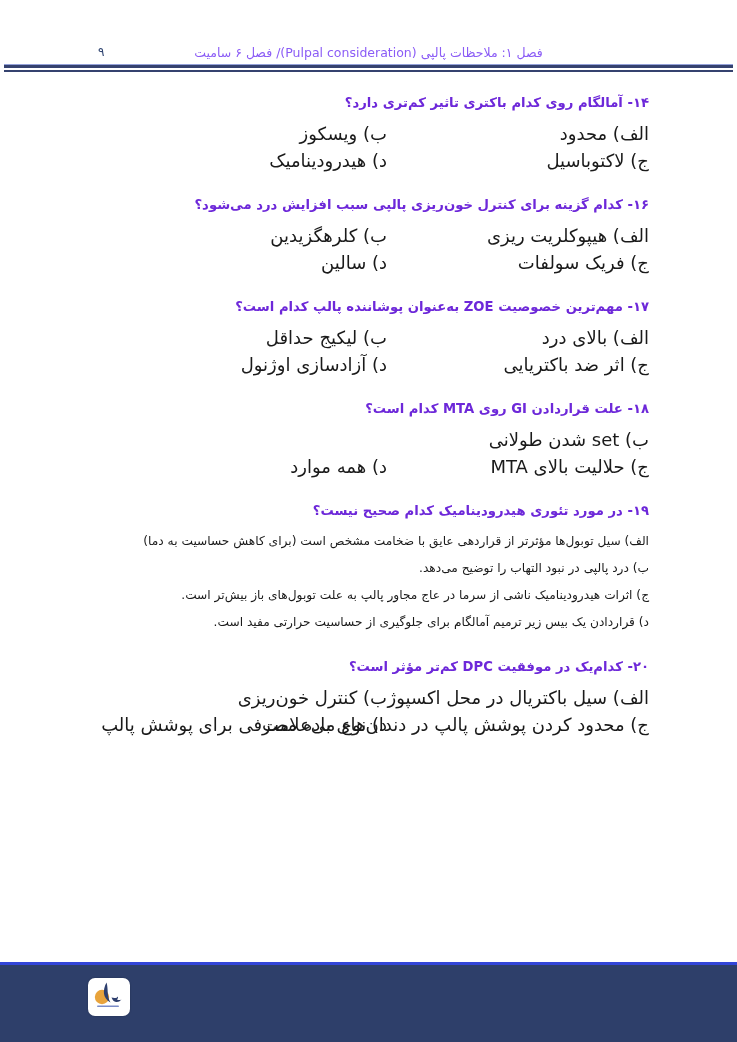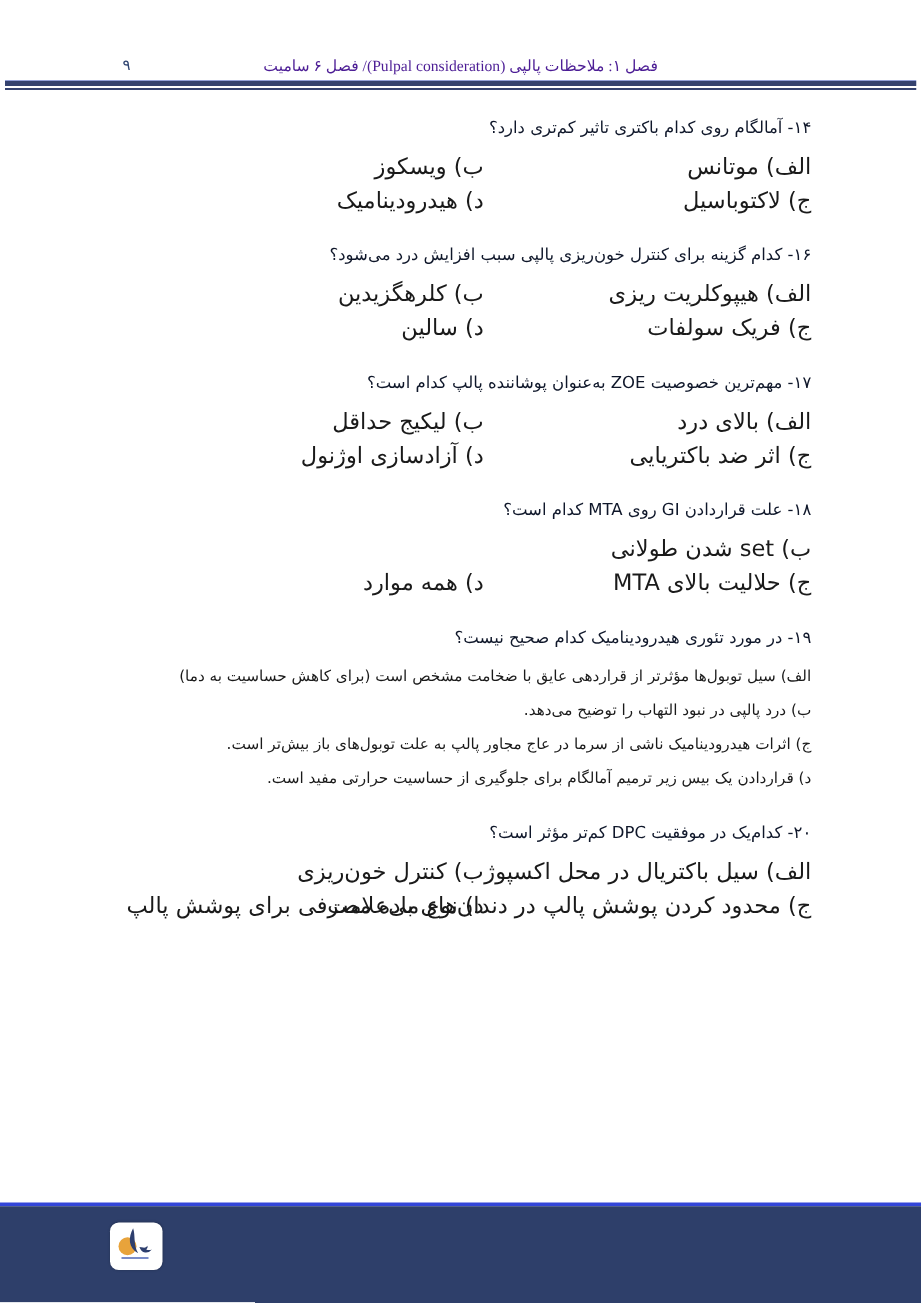--- a/index.html
+++ b/index.html
@@ -3,42 +3,42 @@
 <meta charset="utf-8">
 <style>
   html,body{margin:0;padding:0;background:#ffffff;}
   .page{
     position:relative;width:737px;height:1042px;background:#ffffff;
     font-family:"DejaVu Sans", sans-serif;direction:rtl;overflow:hidden;
   }
   
   .header-title{
     position:absolute;top:44px;left:0;right:0;text-align:center;
-    font-size:12.5px;color:#4c1d95;line-height:18px;font-family:Liberation Serif, serif;
+    font-size:12.5px;color:#8b5cf6;line-height:18px;
   }
   .page-number{
     position:absolute;top:45px;left:98px;font-size:12px;color:#2e4370;
   }
   .header-rule{
     position:absolute;top:64px;left:4px;right:4px;height:8px;
     background:linear-gradient(to bottom,
       #94a1d9 0 1px,
       #35426f 1px 4.5px,
       #ffffff 4.5px 6.5px,
       #35426f 6.5px 8px);
   }
   
   .content{
     position:absolute;top:94px;right:88px;left:87px;
     color:#1a1a1a;
   }
   .question{margin-bottom:22px;}
   .q-head{
-    font-size:13.2px;font-weight:400;line-height:18px;margin-bottom:8px;
-    white-space:nowrap;color:#0f172a;
+    font-size:13.2px;font-weight:700;line-height:18px;margin-bottom:8px;
+    white-space:nowrap;color:#6d28d9;
   }
   .opt-row{display:grid;grid-template-columns:262px 1fr;direction:rtl;}
   .opt-row .cell{line-height:27px;font-size:18px;white-space:nowrap;text-align:right;}
   .opt-line{line-height:27px;font-size:12.2px;white-space:nowrap;}
   
   .footer-accent-line{
     position:absolute;left:0;right:0;top:962px;height:3px;background:#3245d8;
   }
   .footer-band{
     position:absolute;left:0;right:0;top:965px;height:77px;background:#2e3f6a;
@@ -57,21 +57,21 @@
 
   <div class="header-title">فصل ۱: ملاحظات پالپی  (Pulpal consideration)/ فصل ۶ سامیت</div>
   <div class="page-number">۹</div>
   <div class="header-rule"></div>
 
   <div class="content">
 
     <div class="question">
       <div class="q-head">۱۴- آمالگام روی کدام باکتری تاثیر کم‌تری دارد؟</div>
       <div class="opt-row">
-        <div class="cell">الف) موتانس</div>
+        <div class="cell">الف) محدود</div>
         <div class="cell">ب) ویسکوز</div>
       </div>
       <div class="opt-row">
         <div class="cell">ج) لاکتوباسیل</div>
         <div class="cell">د) هیدرودینامیک</div>
       </div>
     </div>
 
 
     <div class="question">

